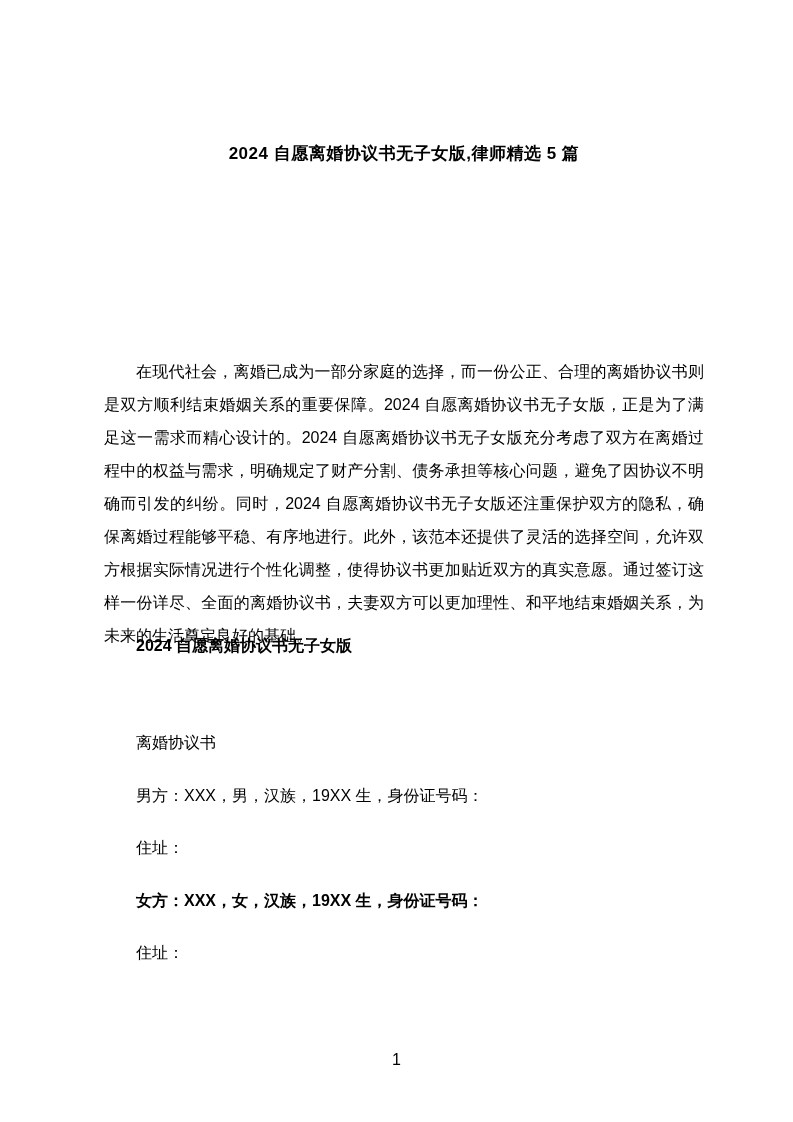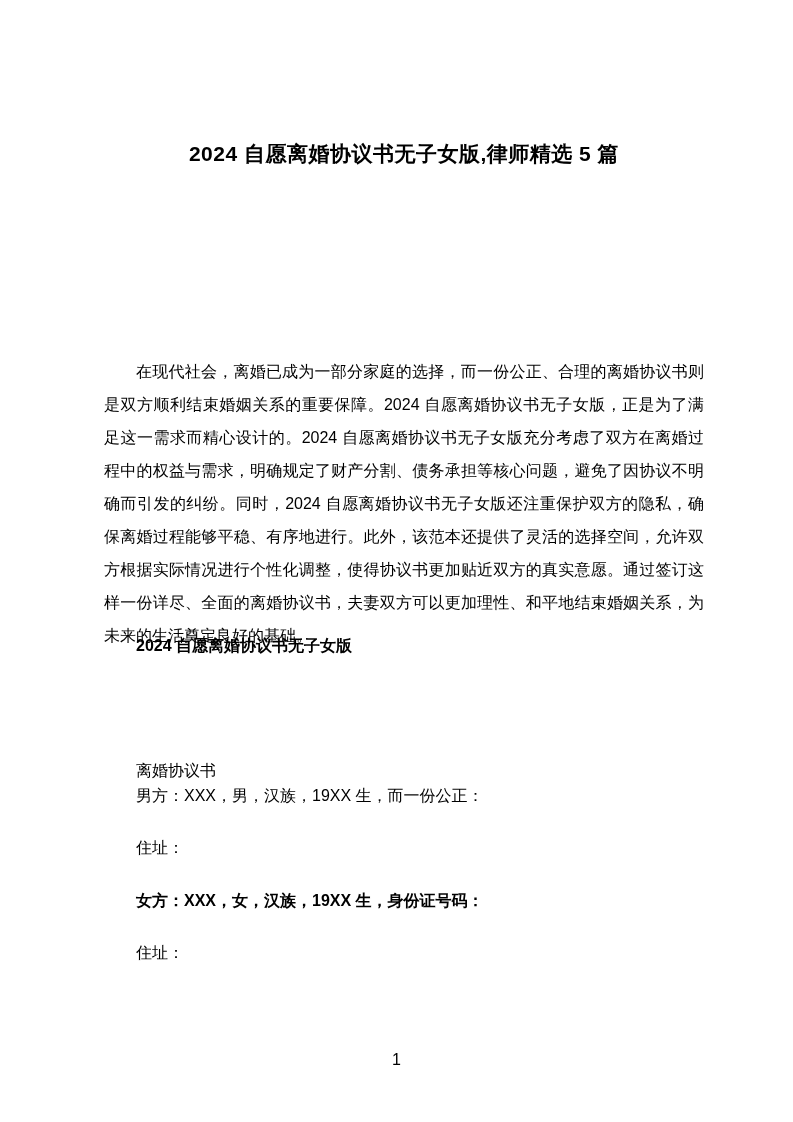--- a/index.html
+++ b/index.html
@@ -13,21 +13,21 @@
     color: #000000;
     font-family: "Liberation Sans", sans-serif;
     overflow: hidden;
   }
   .doc-title {
     position: absolute;
     top: 139px;
     left: 104px;
     width: 600px;
     text-align: center;
-    font-size: 21px;
+    font-size: 17px;
     font-weight: bold;
     line-height: 30px;
     letter-spacing: 0.5px;
     white-space: nowrap;
   }
   .intro {
     position: absolute;
     top: 355px;
     left: 104px;
     width: 600px;
@@ -42,21 +42,21 @@
     left: 104px;
     width: 620px;
     padding-left: 32px;
     font-size: 16px;
     line-height: 29px;
     white-space: nowrap;
   }
   .line.bold { font-weight: bold; margin-top: 8px; }
   .pos-h1  { top: 623px; }
   .pos-h2  { top: 676px; }
-  .pos-t1  { top: 728px; margin-top: 28px; }
+  .pos-t1  { top: 728px; }
   .pos-t2  { top: 781px; }
   .pos-t3  { top: 833px; }
   .pos-t4  { top: 886px; font-weight: bold; }
   .pos-t5  { top: 938px; }
   .page-number {
     position: absolute;
     top: 1050px;
     left: 0;
     width: 793px;
     text-align: center;
@@ -71,21 +71,21 @@
 
   <div class="doc-title">2024 自愿离婚协议书无子女版,律师精选 5 篇</div>
 
   <div class="intro">在现代社会，离婚已成为一部分家庭的选择，而一份公正、合理的离婚协议书则是双方顺利结束婚姻关系的重要保障。2024 自愿离婚协议书无子女版，正是为了满足这一需求而精心设计的。2024 自愿离婚协议书无子女版充分考虑了双方在离婚过程中的权益与需求，明确规定了财产分割、债务承担等核心问题，避免了因协议不明确而引发的纠纷。同时，2024 自愿离婚协议书无子女版还注重保护双方的隐私，确保离婚过程能够平稳、有序地进行。此外，该范本还提供了灵活的选择空间，允许双方根据实际情况进行个性化调整，使得协议书更加贴近双方的真实意愿。通过签订这样一份详尽、全面的离婚协议书，夫妻双方可以更加理性、和平地结束婚姻关系，为未来的生活奠定良好的基础。</div>
 
   <div class="line bold pos-h1">2024 自愿离婚协议书无子女版</div>
 
 
   <div class="line pos-t1">离婚协议书</div>
 
-  <div class="line pos-t2">男方：XXX，男，汉族，19XX 生，而一份公正：</div>
+  <div class="line pos-t2">男方：XXX，男，汉族，19XX 生，身份证号码：</div>
 
   <div class="line pos-t3">住址：</div>
 
   <div class="line pos-t4">女方：XXX，女，汉族，19XX 生，身份证号码：</div>
 
   <div class="line pos-t5">住址：</div>
 
   <div class="page-number">1</div>
 
 </div>

